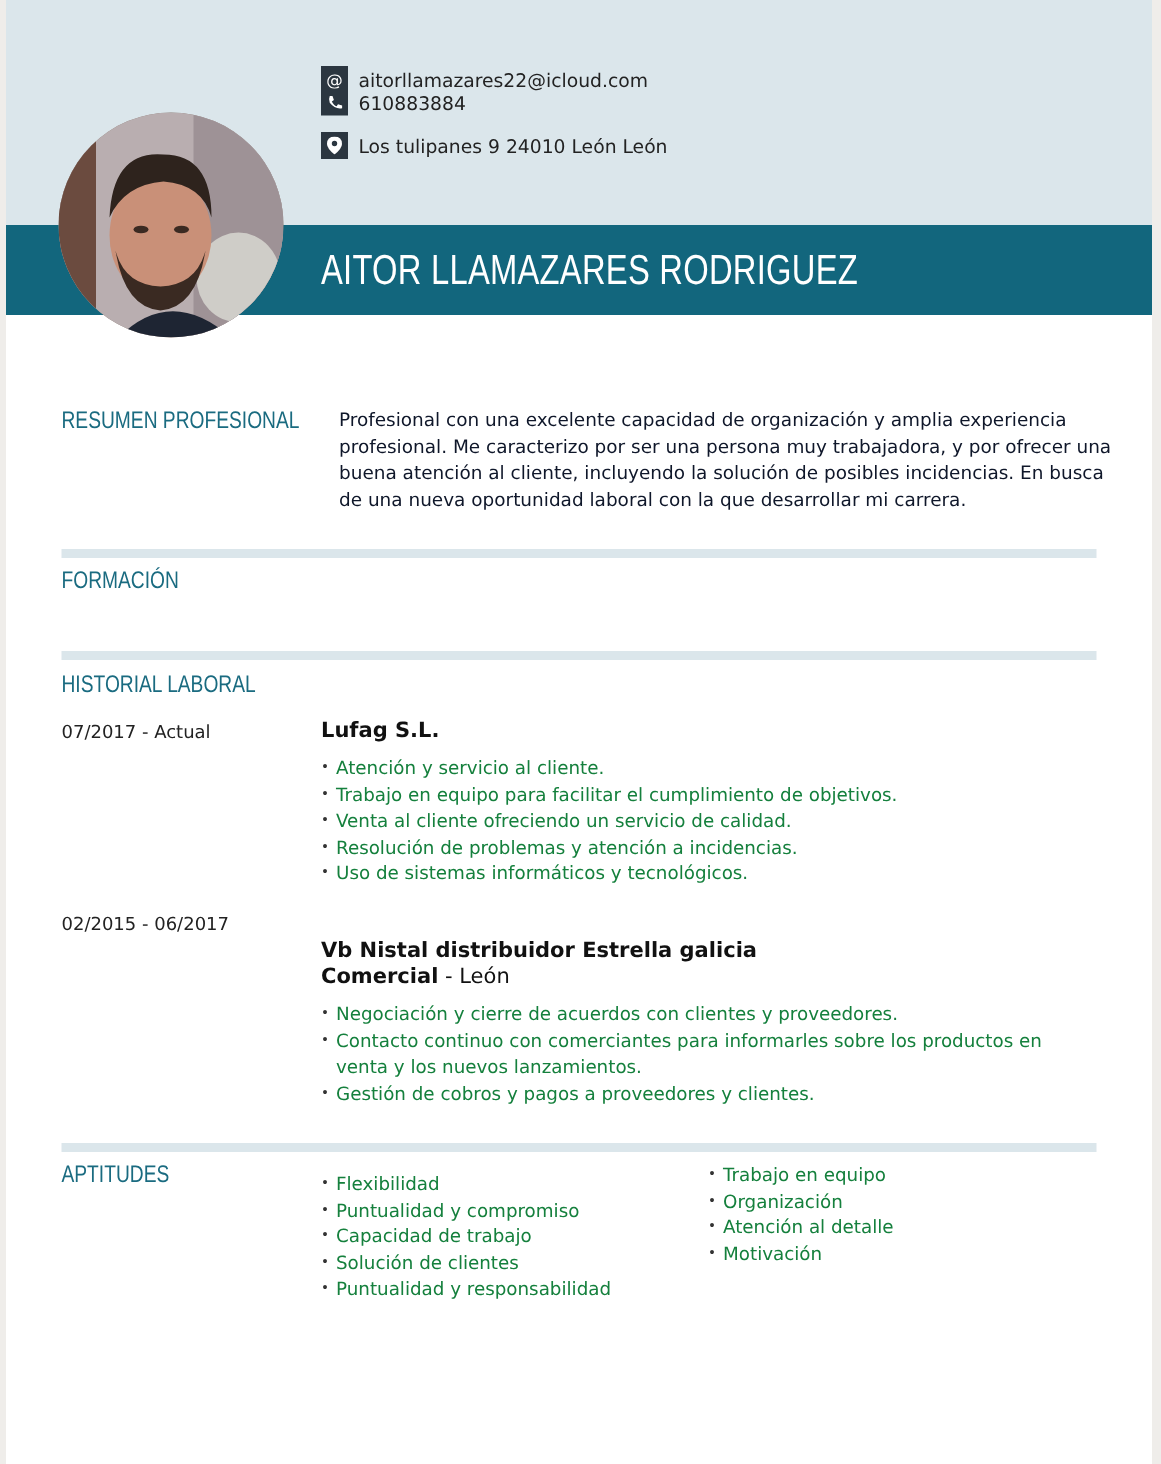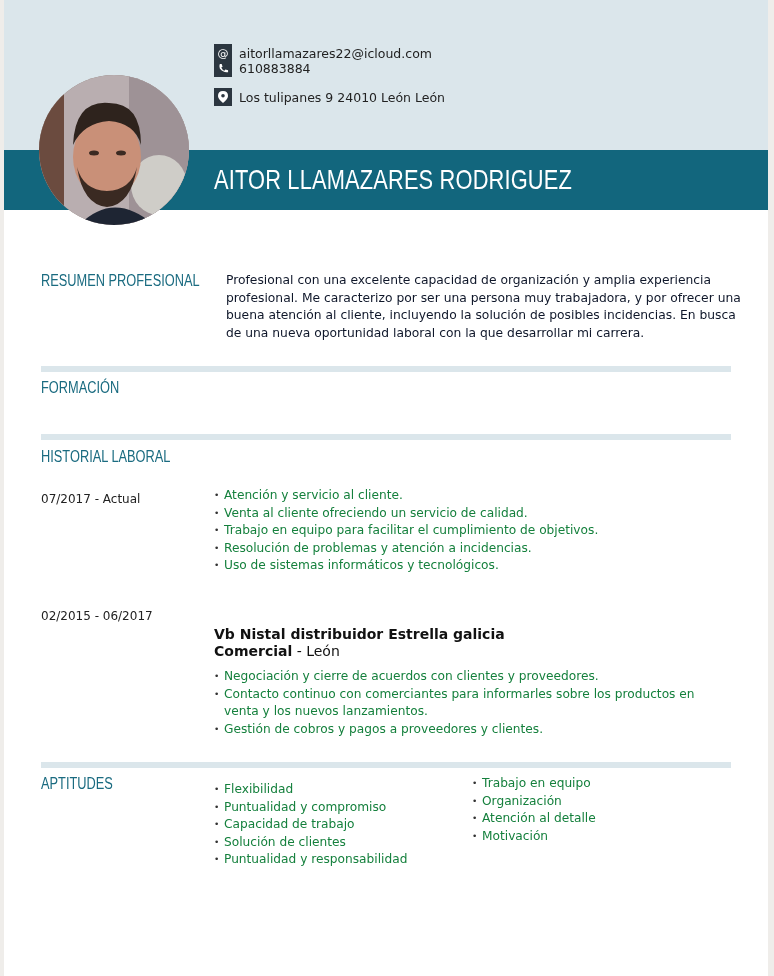--- a/index.html
+++ b/index.html
@@ -78,26 +78,27 @@
   <div class="para" style="top:272px;">Profesional con una excelente capacidad de organización y amplia experiencia profesional. Me caracterizo por ser una persona muy trabajadora, y por ofrecer una buena atención al cliente, incluyendo la solución de posibles incidencias. En busca de una nueva oportunidad laboral con la que desarrollar mi carrera.</div>
 
   <div class="divider" style="top:366px;"></div>
 
   <div class="sec-title" style="top:379px;">FORMACIÓN</div>
 
   <div class="divider" style="top:434px;"></div>
 
   <div class="sec-title" style="top:448px;">HISTORIAL LABORAL</div>
 
-  <div class="date" style="top:492px;">07/2017 - Actual</div>
+  <div class="date" style="top:481px;">07/2017 - Actual</div>
   <div class="job" style="top:479px;">
+    <div class="company">Lufag S.L.</div>
     <ul class="bul">
       <li>Atención y servicio al cliente.</li>
+      <li>Trabajo en equipo para facilitar el cumplimiento de objetivos.</li>
       <li>Venta al cliente ofreciendo un servicio de calidad.</li>
-      <li>Trabajo en equipo para facilitar el cumplimiento de objetivos.</li>
       <li>Resolución de problemas y atención a incidencias.</li>
       <li>Uso de sistemas informáticos y tecnológicos.</li>
     </ul>
   </div>
 
   <div class="date" style="top:609px;">02/2015 - 06/2017</div>
   <div class="job" style="top:626px;">
     <div class="company">Vb Nistal distribuidor Estrella galicia</div>
     <div class="role"><b>Comercial</b><span> - León</span></div>
     <ul class="bul" style="width:500px;">

